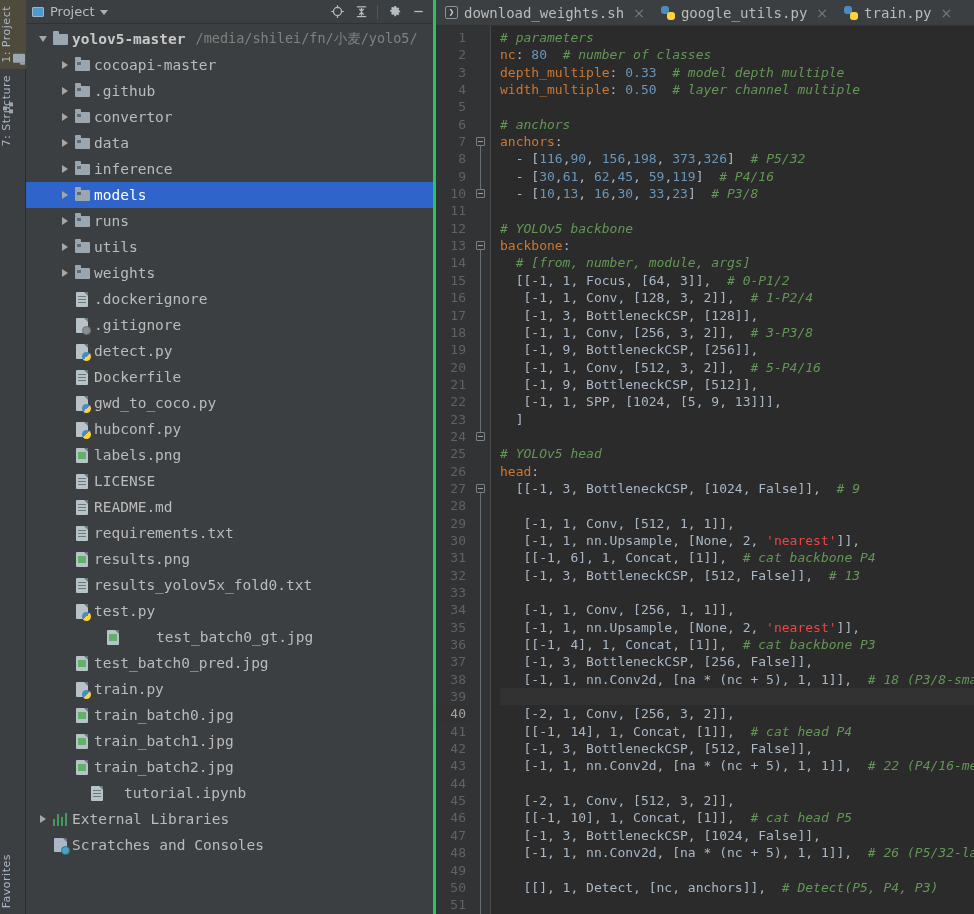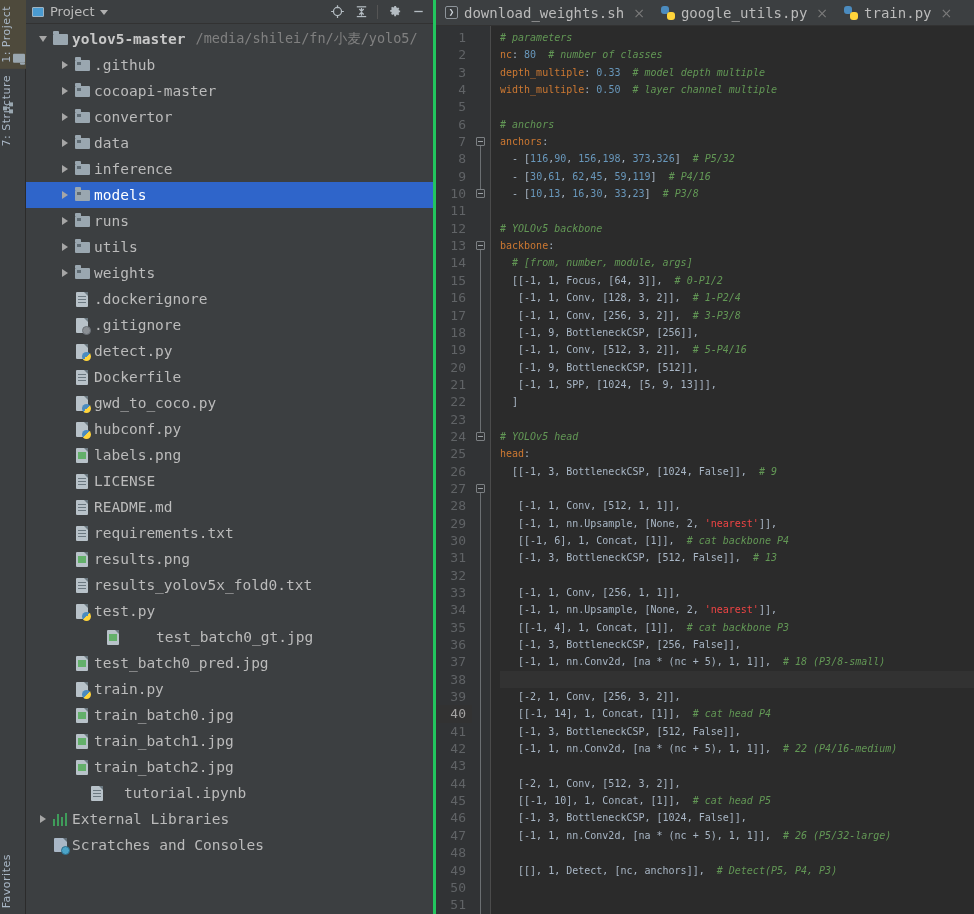--- a/index.html
+++ b/index.html
@@ -221,21 +221,21 @@
     font-size: 13px; color: #606366; padding-right: 6px;
   }
   .gline.cur { color: #a4a3a3; background:#323232; }
   .code {
     flex: 1; padding-top: 3px; padding-left: 9px; overflow: hidden;
     border-left: 1px solid #4b4b4b;
   }
   .cline {
     height: 17.35px; line-height: 17.35px;
     font-family: "DejaVu Sans Mono", monospace;
-    font-size: 10px; color: #a9b7c6; white-space: pre;
+    font-size: 13px; color: #a9b7c6; white-space: pre;
   }
   .cline.cur { background: #323232; }
   .cm { color: #629755; font-style: italic; }
   .key { color: #cc7832; }
   .num { color: #6897bb; }
   .str { color: #ef4444; }
   .pl { color: #a9b7c6; }
 
   
   .fold-box {
@@ -320,30 +320,30 @@
           <span class="label bold">yolov5-master</span>
           <span class="path">/media/shilei/fn/小麦/yolo5/</span>
         </div>
         <div class="row" style="padding-left: 32px;">
           <span class="arrow">
             <i></i>
           </span>
           <span class="icon-cell">
             <span class="f-folder"></span>
           </span>
+          <span class="label">cocoapi-master</span>
+        </div>
+        <div class="row" style="padding-left: 32px;">
+          <span class="arrow">
+            <i></i>
+          </span>
+          <span class="icon-cell">
+            <span class="f-folder"></span>
+          </span>
           <span class="label">.github</span>
-        </div>
-        <div class="row" style="padding-left: 32px;">
-          <span class="arrow">
-            <i></i>
-          </span>
-          <span class="icon-cell">
-            <span class="f-folder"></span>
-          </span>
-          <span class="label">cocoapi-master</span>
         </div>
         <div class="row" style="padding-left: 32px;">
           <span class="arrow">
             <i></i>
           </span>
           <span class="icon-cell">
             <span class="f-folder"></span>
           </span>
           <span class="label">convertor</span>
         </div>
@@ -692,20 +692,21 @@
           <div class="cline"><span class="key">anchors</span><span class="pl">:</span></div>
           <div class="cline"><span class="pl">  - [</span><span class="num">116</span><span class="pl">,</span><span class="num">90</span><span class="pl">, </span><span class="num">156</span><span class="pl">,</span><span class="num">198</span><span class="pl">, </span><span class="num">373</span><span class="pl">,</span><span class="num">326</span><span class="pl">]  </span><span class="cm"># P5/32</span></div>
           <div class="cline"><span class="pl">  - [</span><span class="num">30</span><span class="pl">,</span><span class="num">61</span><span class="pl">, </span><span class="num">62</span><span class="pl">,</span><span class="num">45</span><span class="pl">, </span><span class="num">59</span><span class="pl">,</span><span class="num">119</span><span class="pl">]  </span><span class="cm"># P4/16</span></div>
           <div class="cline"><span class="pl">  - [</span><span class="num">10</span><span class="pl">,</span><span class="num">13</span><span class="pl">, </span><span class="num">16</span><span class="pl">,</span><span class="num">30</span><span class="pl">, </span><span class="num">33</span><span class="pl">,</span><span class="num">23</span><span class="pl">]  </span><span class="cm"># P3/8</span></div>
           <div class="cline">&nbsp;</div>
           <div class="cline"><span class="cm"># YOLOv5 backbone</span></div>
           <div class="cline"><span class="key">backbone</span><span class="pl">:</span></div>
           <div class="cline"><span class="pl">  </span><span class="cm"># [from, number, module, args]</span></div>
           <div class="cline"><span class="pl">  [[-1, 1, Focus, [64, 3]],  </span><span class="cm"># 0-P1/2</span></div>
           <div class="cline"><span class="pl">   [-1, 1, Conv, [128, 3, 2]],  </span><span class="cm"># 1-P2/4</span></div>
+          <div class="cline"><span class="pl">   [-1, 3, BottleneckCSP, [128]],</span></div>
           <div class="cline"><span class="pl">   [-1, 1, Conv, [256, 3, 2]],  </span><span class="cm"># 3-P3/8</span></div>
           <div class="cline"><span class="pl">   [-1, 9, BottleneckCSP, [256]],</span></div>
           <div class="cline"><span class="pl">   [-1, 1, Conv, [512, 3, 2]],  </span><span class="cm"># 5-P4/16</span></div>
           <div class="cline"><span class="pl">   [-1, 9, BottleneckCSP, [512]],</span></div>
           <div class="cline"><span class="pl">   [-1, 1, SPP, [1024, [5, 9, 13]]],</span></div>
           <div class="cline"><span class="pl">  ]</span></div>
           <div class="cline">&nbsp;</div>
           <div class="cline"><span class="cm"># YOLOv5 head</span></div>
           <div class="cline"><span class="key">head</span><span class="pl">:</span></div>
           <div class="cline"><span class="pl">  [[-1, 3, BottleneckCSP, [1024, False]],  </span><span class="cm"># 9</span></div>

